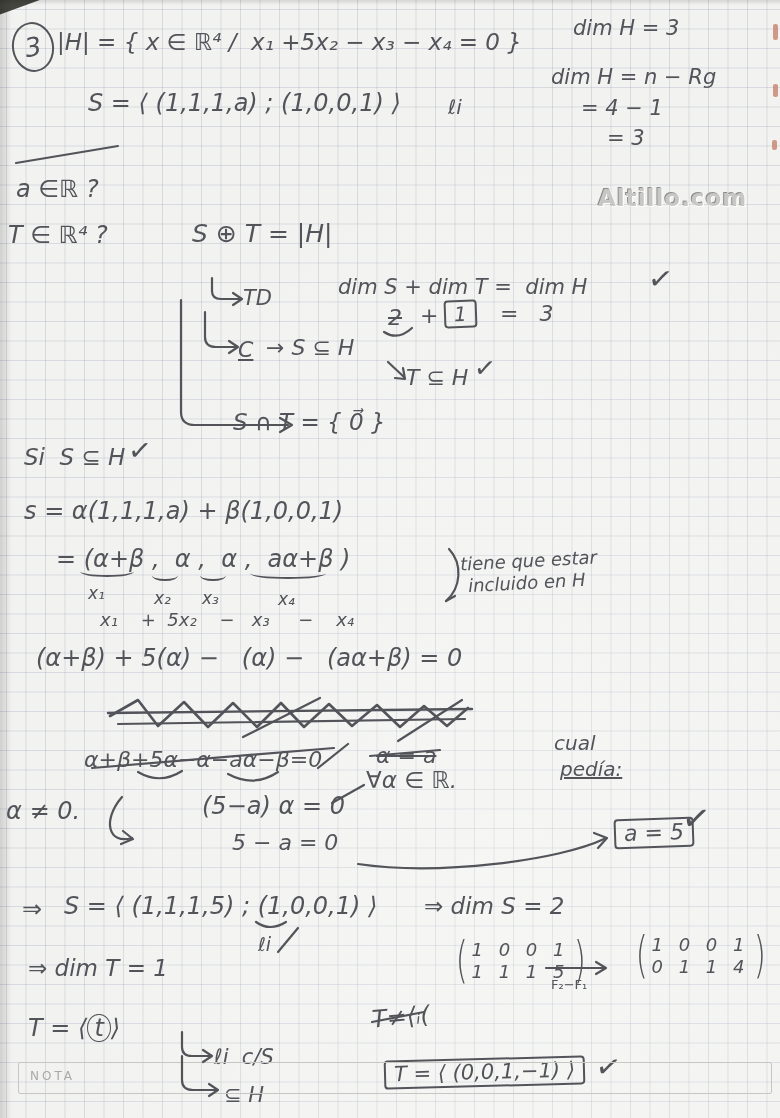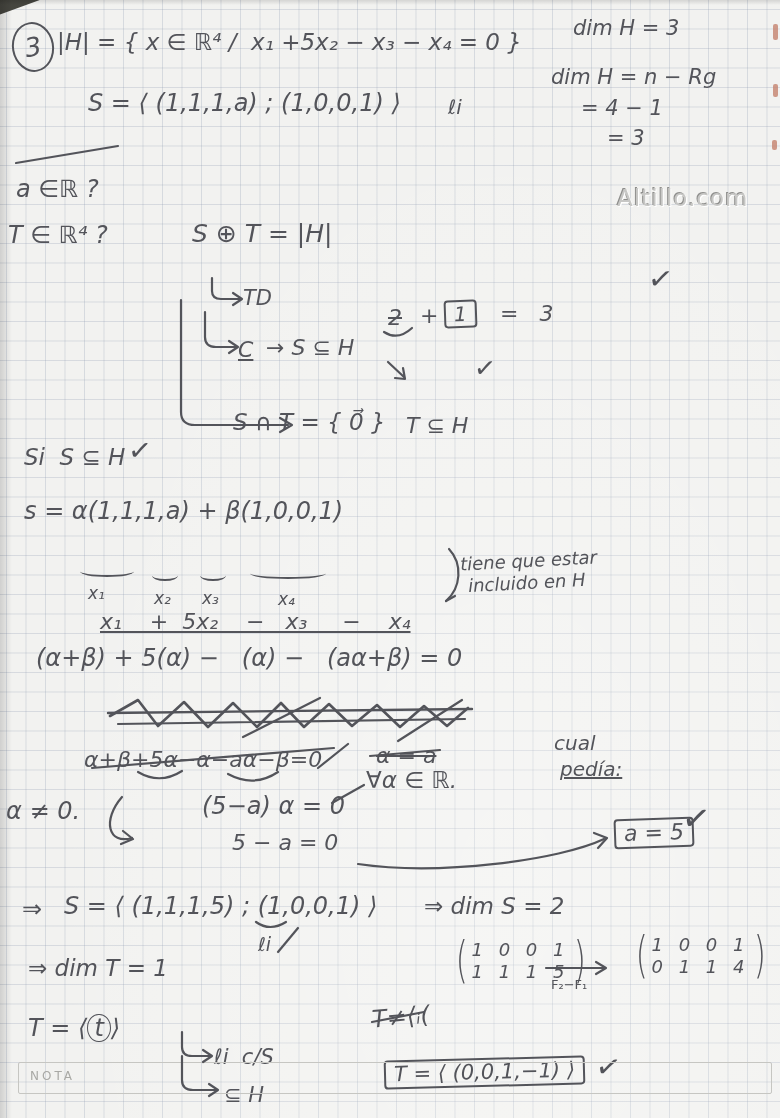--- a/index.html
+++ b/index.html
@@ -19,22 +19,22 @@
     background:#45453f;transform:rotate(-20deg);border-radius:3px;}
   .hw{position:absolute;font-family:"DejaVu Sans",sans-serif;font-style:italic;
       color:#53545a;white-space:pre;line-height:1.1;}
   .ink{position:absolute;left:0;top:0;pointer-events:none;}
   .circle-num{border:2.5px solid #53545a;border-radius:50%;width:38px;height:46px;
       display:flex;align-items:center;justify-content:center;transform:rotate(-10deg);}
   .strike{text-decoration:line-through;text-decoration-thickness:2px;}
   .underline{text-decoration:underline;}
   .hand-box{border:2px solid #53545a;border-radius:4px;padding:1px 8px;}
   .circled{border:1.5px solid #53545a;border-radius:50%;padding:0 6px;display:inline-block;}
-  .watermark{font-style:normal;font-weight:normal;color:#c7c7c5;letter-spacing:1px;
-      text-shadow:1px 1px 0 #ffffff,-1px -1px 0 #8e8e8c;margin-left:19px;}
+  .watermark{font-style:normal;font-weight:bold;color:#c7c7c5;letter-spacing:1px;
+      text-shadow:1px 1px 0 #ffffff,-1px -1px 0 #8e8e8c;}
   .nota{font-style:normal;color:#a9a9a5;letter-spacing:3px;}
   .footer-strip{position:absolute;border:1px solid #c6c6c2;border-radius:2px;}
   .ub{position:absolute;height:9px;border-bottom:2.5px solid #53545a;border-radius:0 0 50% 50%;}
   .matrix{position:absolute;display:flex;align-items:center;font-family:"DejaVu Sans",sans-serif;
       font-style:italic;color:#53545a;}
   .paren{font-size:50px;font-weight:200;transform:scaleX(.62);font-style:normal;line-height:.9;}
   .mrows{display:flex;flex-direction:column;gap:1px;font-size:18px;letter-spacing:5px;white-space:pre;}
   .red-mark{position:absolute;width:5px;background:#c4826e;border-radius:2px;opacity:.8;}
 </style>
 </head>
@@ -58,48 +58,50 @@
   <div class="hw" style="left:551px;top:66px;font-size:21px;">dim H = n − Rg</div>
   <div class="hw" style="left:581px;top:97px;font-size:21px;">= 4 − 1</div>
   <div class="hw" style="left:607px;top:127px;font-size:21px;">= 3</div>
 
   <div class="hw" style="left:16px;top:176px;font-size:24px;">a ∈ℝ ?</div>
   <div class="hw watermark" style="left:598px;top:186px;font-size:23px;">Altillo.com</div>
   <div class="hw" style="left:8px;top:222px;font-size:24px;">T ∈ ℝ⁴ ?</div>
   <div class="hw" style="left:192px;top:220px;font-size:25px;">S ⊕ T = |H|</div>
 
   <div class="hw" style="left:243px;top:287px;font-size:21px;">TD</div>
+  <div class="hw" style="left:338px;top:276px;font-size:21px;">dim S + dim T =  dim H</div>
   <div class="hw" style="left:648px;top:262px;font-size:30px;transform:rotate(8deg);">✓</div>
   <div class="hw strike" style="left:388px;top:306px;font-size:22px;">2</div>
   <div class="hw" style="left:420px;top:304px;font-size:22px;">+</div>
   <div class="hw hand-box" style="left:444px;top:300px;font-size:20px;transform:rotate(-2deg);">1</div>
   <div class="hw" style="left:500px;top:302px;font-size:22px;">=   3</div>
   <div class="hw underline" style="left:238px;top:338px;font-size:22px;">C</div>
   <div class="hw" style="left:266px;top:336px;font-size:22px;">→ S ⊆ H</div>
-  <div class="hw" style="left:406px;top:366px;font-size:22px;margin-top:48px;">T ⊆ H</div>
+  <div class="hw" style="left:406px;top:366px;font-size:22px;">T ⊆ H</div>
   <div class="hw" style="left:474px;top:354px;font-size:26px;transform:rotate(6deg);">✓</div>
   <div class="hw" style="left:233px;top:410px;font-size:23px;">S ∩ T = { 0⃗ }</div>
 
   <div class="hw" style="left:24px;top:445px;font-size:23px;">Si  S ⊆ H</div>
   <div class="hw" style="left:128px;top:436px;font-size:28px;transform:rotate(6deg);">✓</div>
   <div class="hw" style="left:24px;top:498px;font-size:24px;">s = α(1,1,1,a) + β(1,0,0,1)</div>
+  <div class="hw" style="left:56px;top:546px;font-size:24px;">= (α+β ,  α ,  α ,  aα+β )</div>
 
   <div class="ub" style="left:80px;top:566px;width:54px;"></div>
   <div class="ub" style="left:152px;top:570px;width:26px;"></div>
   <div class="ub" style="left:200px;top:570px;width:26px;"></div>
   <div class="ub" style="left:250px;top:568px;width:76px;"></div>
   <div class="hw" style="left:88px;top:584px;font-size:17px;">x₁</div>
   <div class="hw" style="left:154px;top:589px;font-size:17px;">x₂</div>
   <div class="hw" style="left:202px;top:589px;font-size:17px;">x₃</div>
   <div class="hw" style="left:278px;top:590px;font-size:17px;">x₄</div>
 
   <div class="hw" style="left:460px;top:551px;font-size:18px;transform:rotate(-3deg);">tiene que estar</div>
   <div class="hw" style="left:468px;top:573px;font-size:18px;transform:rotate(-3deg);">incluido en H</div>
 
-  <div class="hw" style="left:100px;top:610px;font-size:22px;text-decoration:underline;">x₁    +  5x₂    −   x₃     −    x₄</div>
+  <div class="hw" style="left:100px;top:610px;font-size:18px;">x₁    +  5x₂    −   x₃     −    x₄</div>
   <div class="hw" style="left:36px;top:645px;font-size:24px;">(α+β) + 5(α) −   (α) −   (aα+β) = 0</div>
 
   <div class="hw" style="left:84px;top:748px;font-size:22px;">α+β+5α−α−aα−β=0</div>
   <div class="hw strike" style="left:376px;top:744px;font-size:22px;">α = a</div>
   <div class="hw" style="left:366px;top:768px;font-size:23px;">∀α ∈ ℝ.</div>
   <div class="hw" style="left:554px;top:732px;font-size:20px;">cual</div>
   <div class="hw underline" style="left:560px;top:758px;font-size:20px;">pedía:</div>
 
   <div class="hw" style="left:6px;top:798px;font-size:24px;">α ≠ 0.</div>
   <div class="hw" style="left:202px;top:793px;font-size:24px;">(5−a) α = 0</div>

